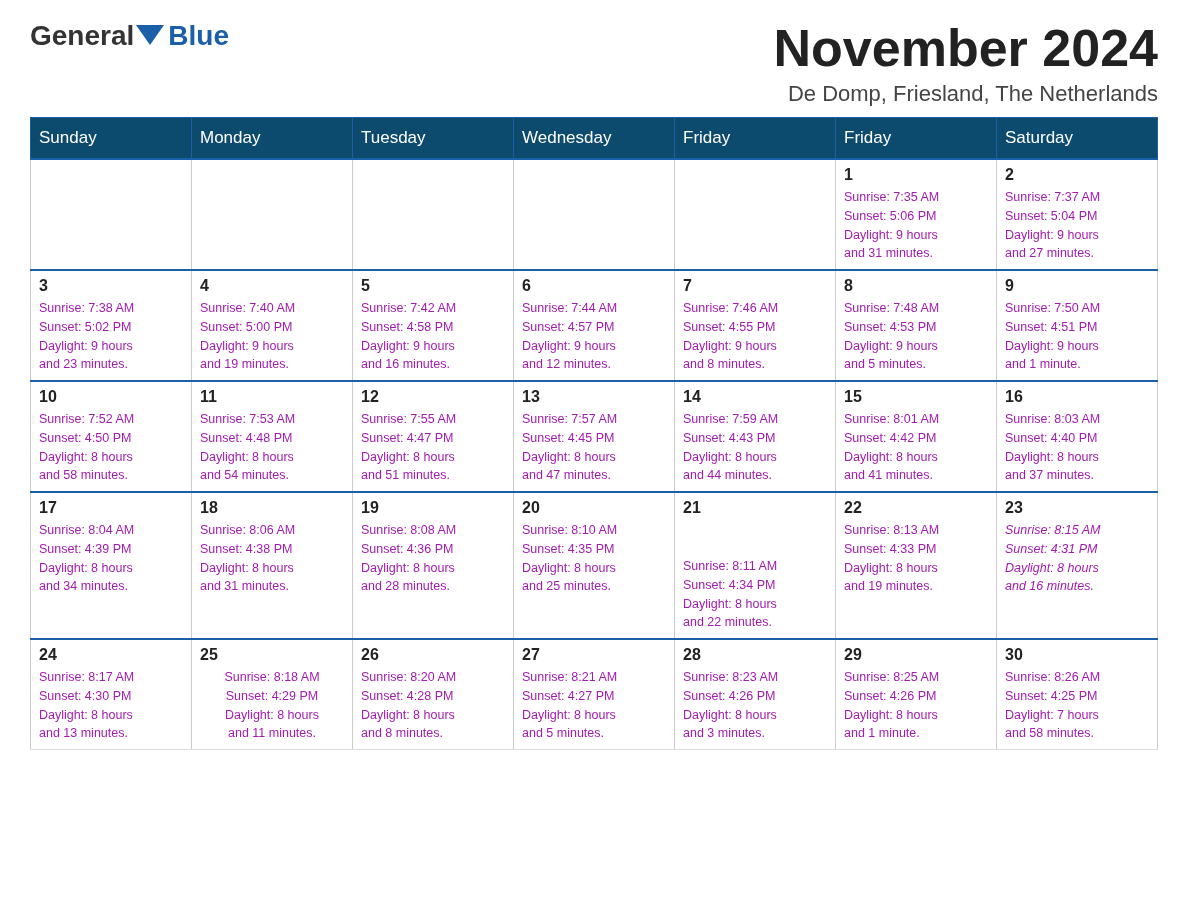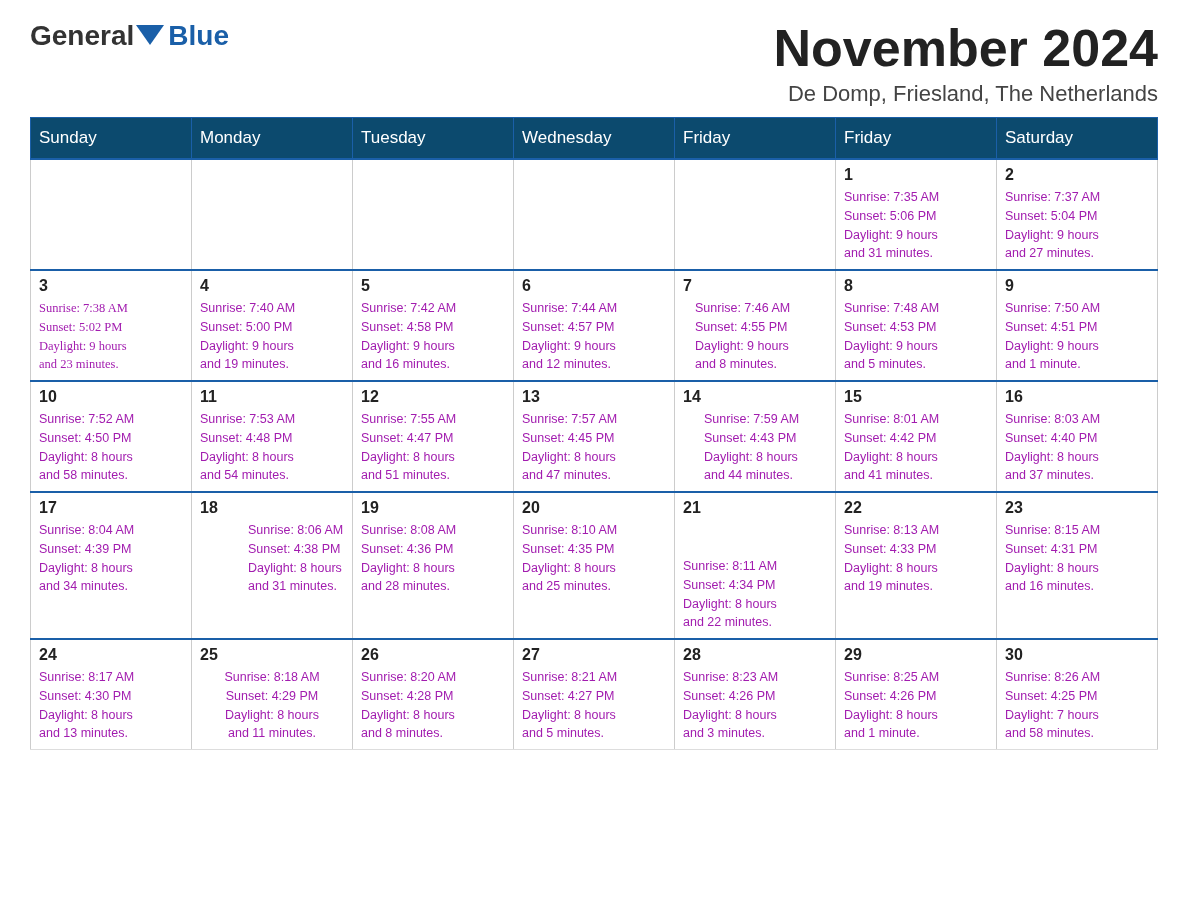--- a/index.html
+++ b/index.html
@@ -150,21 +150,21 @@
           <span class="day-number">2</span>
           <div class="day-info" style="white-space: pre-line;">Sunrise: 7:37 AM
 Sunset: 5:04 PM
 Daylight: 9 hours
 and 27 minutes.</div>
         </td>
       </tr>
       <tr>
         <td>
           <span class="day-number">3</span>
-          <div class="day-info" style="white-space: pre-line; font-family: Liberation Serif, serif;">Sunrise: 7:38 AM
+          <div class="day-info" style="white-space: pre-line;">Sunrise: 7:38 AM
 Sunset: 5:02 PM
 Daylight: 9 hours
 and 23 minutes.</div>
         </td>
         <td>
           <span class="day-number">4</span>
           <div class="day-info" style="white-space: pre-line;">Sunrise: 7:40 AM
 Sunset: 5:00 PM
 Daylight: 9 hours
 and 19 minutes.</div>
@@ -178,21 +178,21 @@
         </td>
         <td>
           <span class="day-number">6</span>
           <div class="day-info" style="white-space: pre-line;">Sunrise: 7:44 AM
 Sunset: 4:57 PM
 Daylight: 9 hours
 and 12 minutes.</div>
         </td>
         <td>
           <span class="day-number">7</span>
-          <div class="day-info" style="white-space: pre-line; margin-left: 12px;">Sunrise: 7:46 AM
+          <div class="day-info" style="white-space: pre-line;">Sunrise: 7:46 AM
 Sunset: 4:55 PM
 Daylight: 9 hours
 and 8 minutes.</div>
         </td>
         <td>
           <span class="day-number">8</span>
           <div class="day-info" style="white-space: pre-line;">Sunrise: 7:48 AM
 Sunset: 4:53 PM
 Daylight: 9 hours
 and 5 minutes.</div>
@@ -229,21 +229,21 @@
         </td>
         <td>
           <span class="day-number">13</span>
           <div class="day-info" style="white-space: pre-line;">Sunrise: 7:57 AM
 Sunset: 4:45 PM
 Daylight: 8 hours
 and 47 minutes.</div>
         </td>
         <td>
           <span class="day-number">14</span>
-          <div class="day-info" style="white-space: pre-line; margin-left: 21px;">Sunrise: 7:59 AM
+          <div class="day-info" style="white-space: pre-line;">Sunrise: 7:59 AM
 Sunset: 4:43 PM
 Daylight: 8 hours
 and 44 minutes.</div>
         </td>
         <td>
           <span class="day-number">15</span>
           <div class="day-info" style="white-space: pre-line;">Sunrise: 8:01 AM
 Sunset: 4:42 PM
 Daylight: 8 hours
 and 41 minutes.</div>
@@ -259,21 +259,21 @@
       <tr>
         <td>
           <span class="day-number">17</span>
           <div class="day-info" style="white-space: pre-line;">Sunrise: 8:04 AM
 Sunset: 4:39 PM
 Daylight: 8 hours
 and 34 minutes.</div>
         </td>
         <td>
           <span class="day-number">18</span>
-          <div class="day-info" style="white-space: pre-line; margin-left: 48px;">Sunrise: 8:06 AM
+          <div class="day-info" style="white-space: pre-line;">Sunrise: 8:06 AM
 Sunset: 4:38 PM
 Daylight: 8 hours
 and 31 minutes.</div>
         </td>
         <td>
           <span class="day-number">19</span>
           <div class="day-info" style="white-space: pre-line;">Sunrise: 8:08 AM
 Sunset: 4:36 PM
 Daylight: 8 hours
 and 28 minutes.</div>
@@ -294,21 +294,21 @@
         </td>
         <td>
           <span class="day-number">22</span>
           <div class="day-info" style="white-space: pre-line;">Sunrise: 8:13 AM
 Sunset: 4:33 PM
 Daylight: 8 hours
 and 19 minutes.</div>
         </td>
         <td>
           <span class="day-number">23</span>
-          <div class="day-info" style="white-space: pre-line;">Sunrise: 8:15 AM
+          <div class="day-info" style="white-space: pre-line; font-style: italic;">Sunrise: 8:15 AM
 Sunset: 4:31 PM
 Daylight: 8 hours
 and 16 minutes.</div>
         </td>
       </tr>
       <tr>
         <td>
           <span class="day-number">24</span>
           <div class="day-info" style="white-space: pre-line;">Sunrise: 8:17 AM
 Sunset: 4:30 PM

